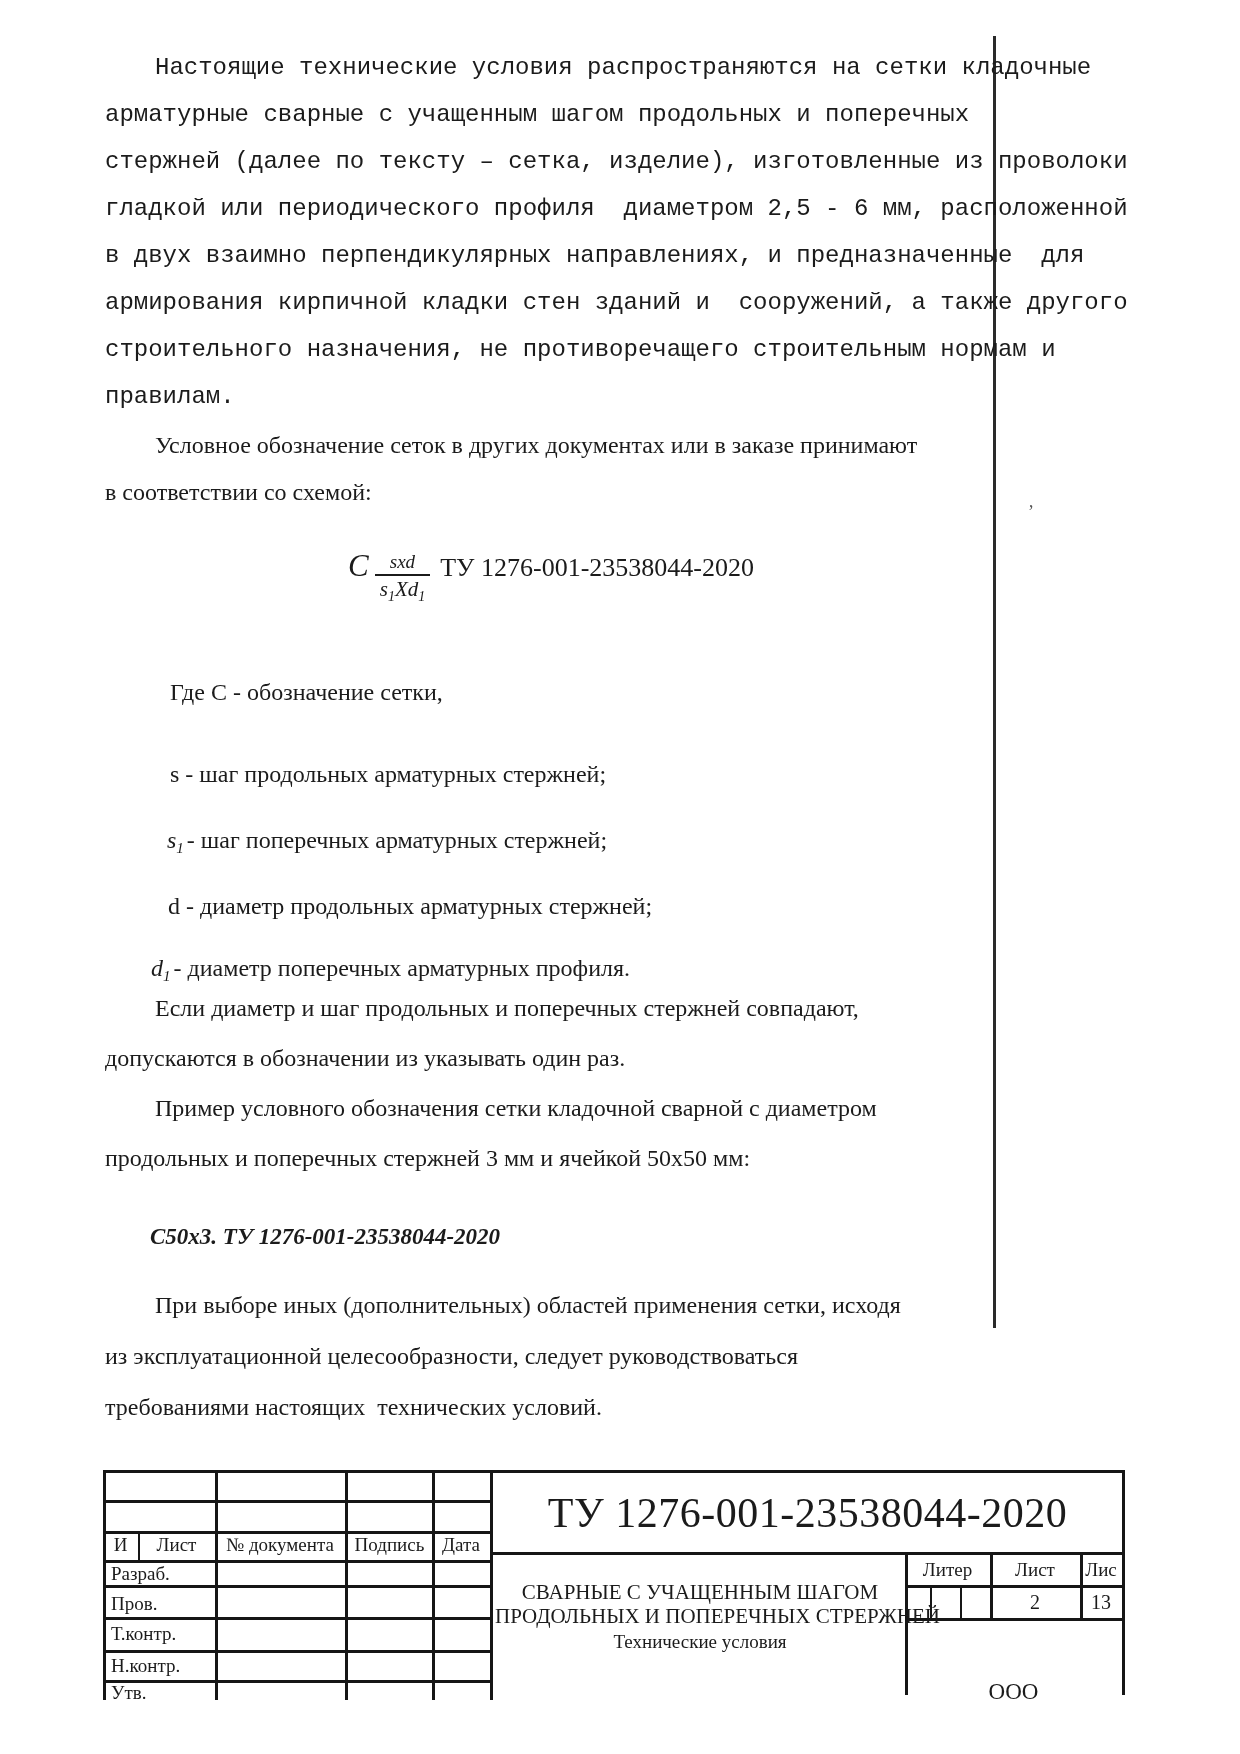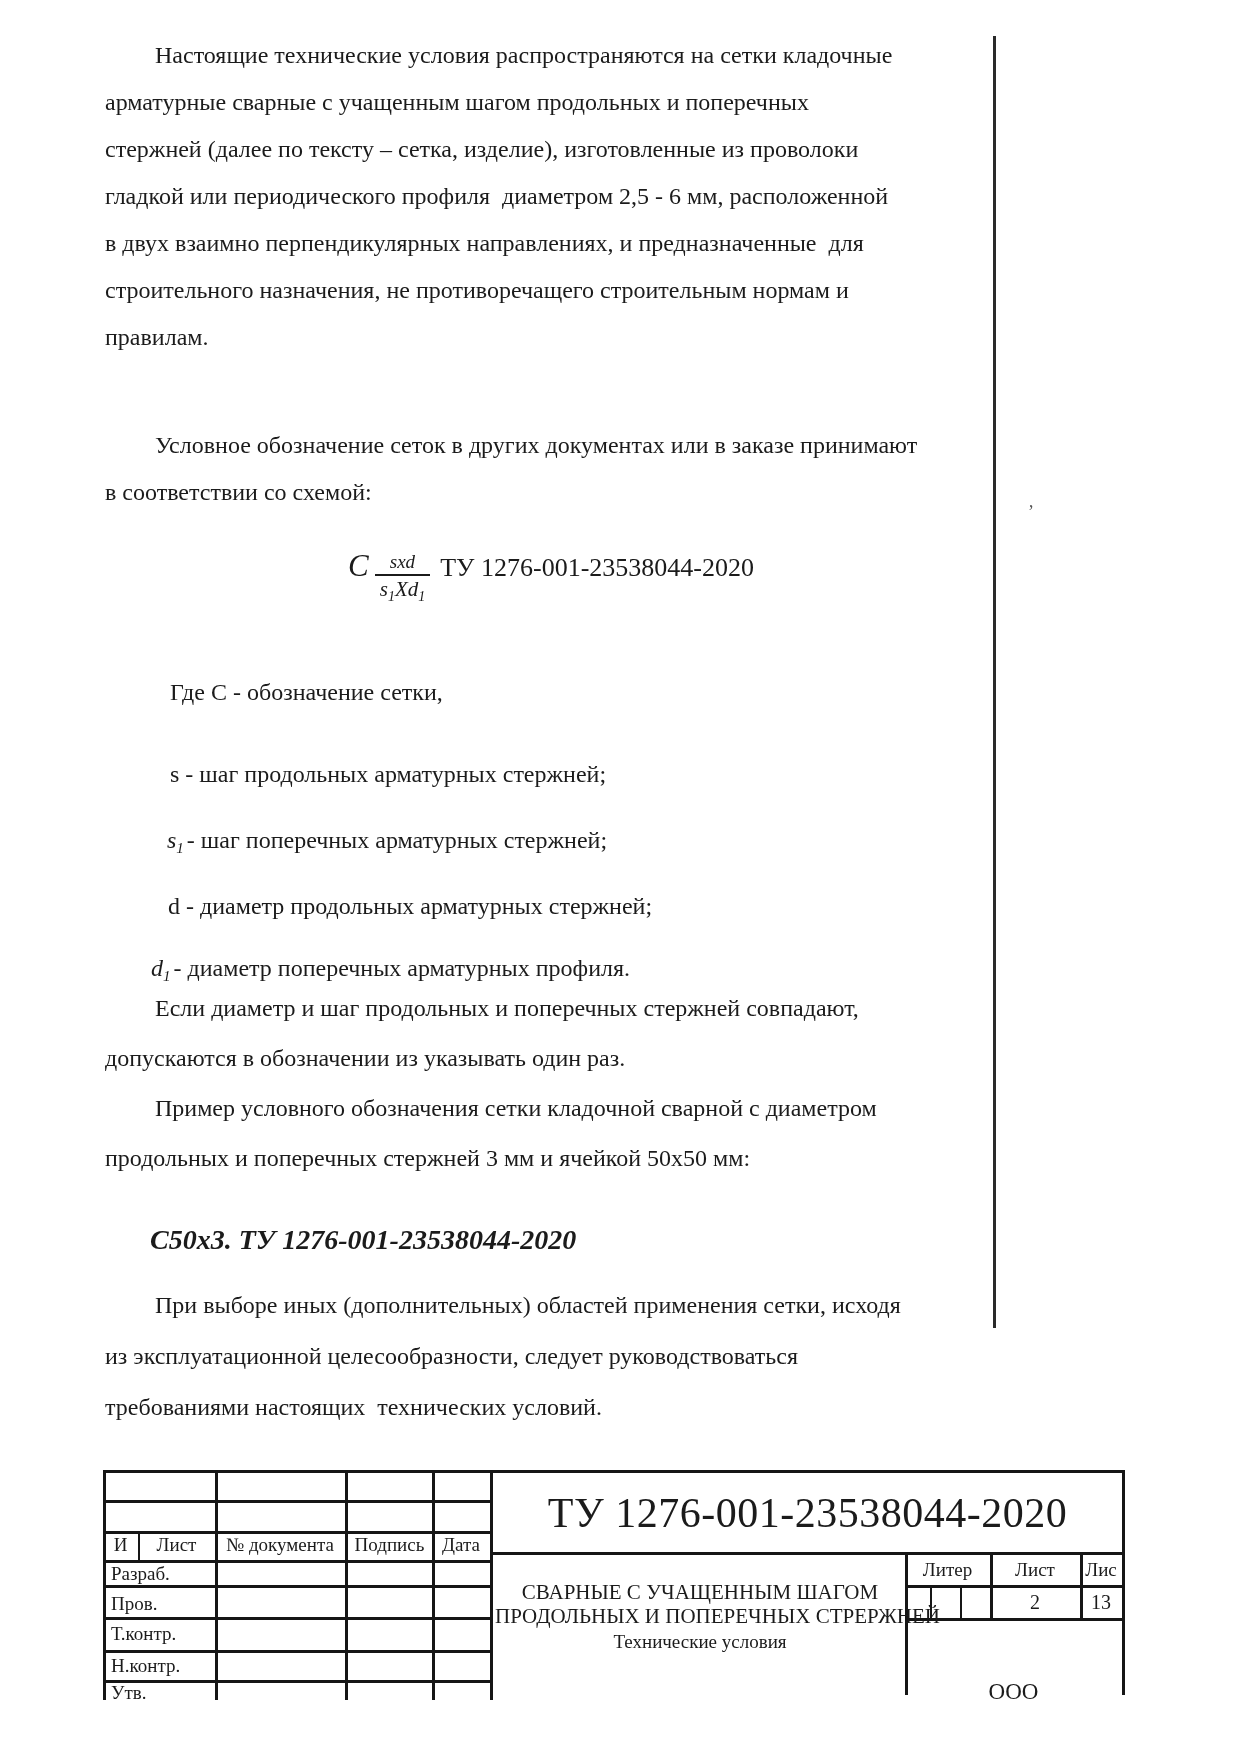--- a/index.html
+++ b/index.html
@@ -25,21 +25,21 @@
   .frac .den { display:block; font-size:21px; line-height:27px; padding:0 5px;
                border-top:2px solid #1b1b1b; }
   .frac sub { font-size:14px; font-style:italic; }
   .f-suffix { font-size:26px; }
 
   
   .def-item { position:absolute; font-size:24px; white-space:pre; }
   .def-pre { font-style:italic; }
   .def-sub { font-size:15px; font-style:italic; vertical-align:-5px; margin-right:3px; }
 
-  .example { position:absolute; left:150px; top:1224px; font-size:28px;
+  .example { position:absolute; left:150px; top:1224px; font-size:23px;
              font-weight:bold; font-style:italic; white-space:pre;text-align:right; }
 
   
   .vframe { position:absolute; background:#2a2a2a; }
   .artifact { position:absolute; font-size:18px; color:#555; }
 
   
   .tb { position:absolute; left:103px; top:1470px; width:1022px; height:230px;
         overflow:hidden; }
   .hl, .vl { position:absolute; background:#161616; }
@@ -57,26 +57,27 @@
   .tb-company { position:absolute; left:802px; top:154px; width:217px; text-align:center;
                 font-size:23px; line-height:27px; white-space:pre; }
 </style>
 </head>
 <body>
 
 <div class="page">
 
   <div class="vframe" style="left:993px; top:36px; width:3px; height:1292px;"></div>
 
-  <div class="block" style="top:32px;">
+  <div class="block" style="top:44px;font-family:Liberation Mono, monospace;">
     <div class="ln indent">Настоящие технические условия распространяются на сетки кладочные</div>
     <div class="ln">арматурные сварные с учащенным шагом продольных и поперечных</div>
     <div class="ln">стержней (далее по тексту – сетка, изделие), изготовленные из проволоки</div>
     <div class="ln">гладкой или периодического профиля  диаметром 2,5 - 6 мм, расположенной</div>
     <div class="ln">в двух взаимно перпендикулярных направлениях, и предназначенные  для</div>
+    <div class="ln">армирования кирпичной кладки стен зданий и  сооружений, а также другого</div>
     <div class="ln">строительного назначения, не противоречащего строительным нормам и</div>
     <div class="ln">правилам.</div>
   </div>
 
   <div class="block" style="top:422px;">
     <div class="ln indent">Условное обозначение сеток в других документах или в заказе принимают</div>
     <div class="ln">в соответствии со схемой:</div>
   </div>
 
   <div class="artifact" style="left:1028px; top:502px;">’</div>

